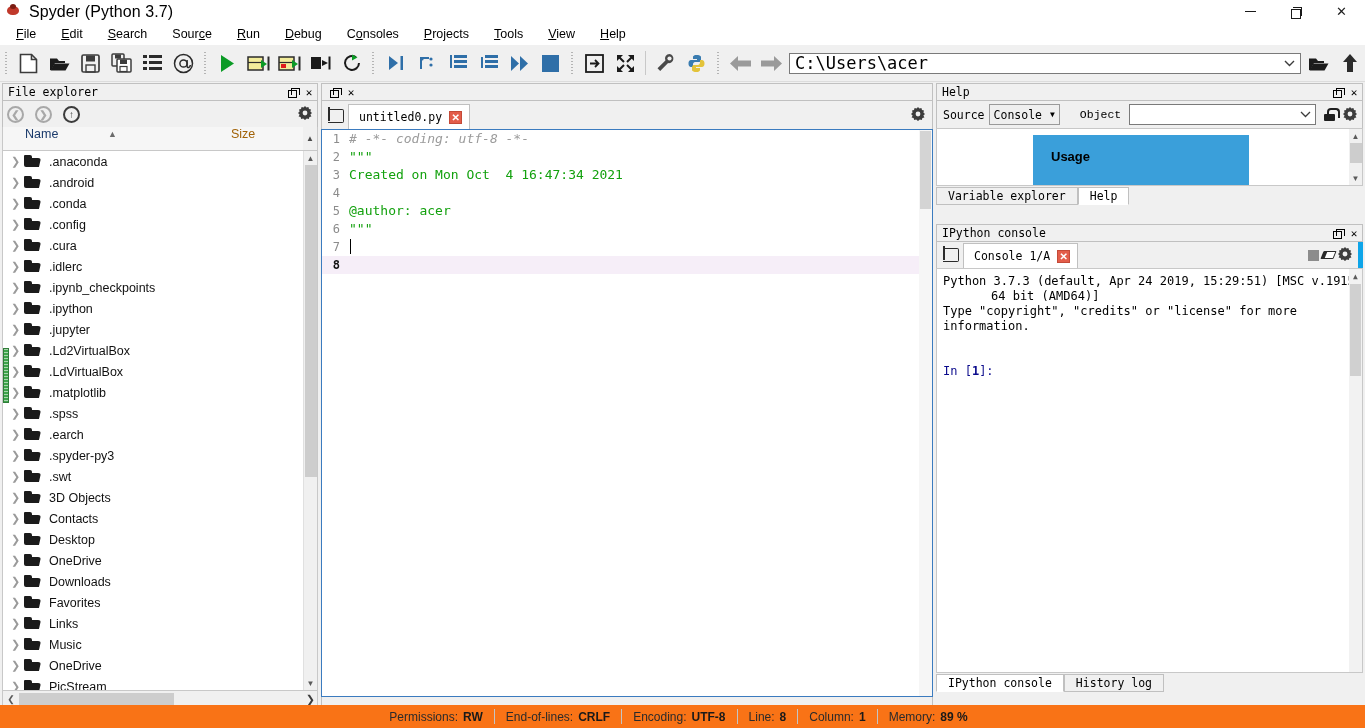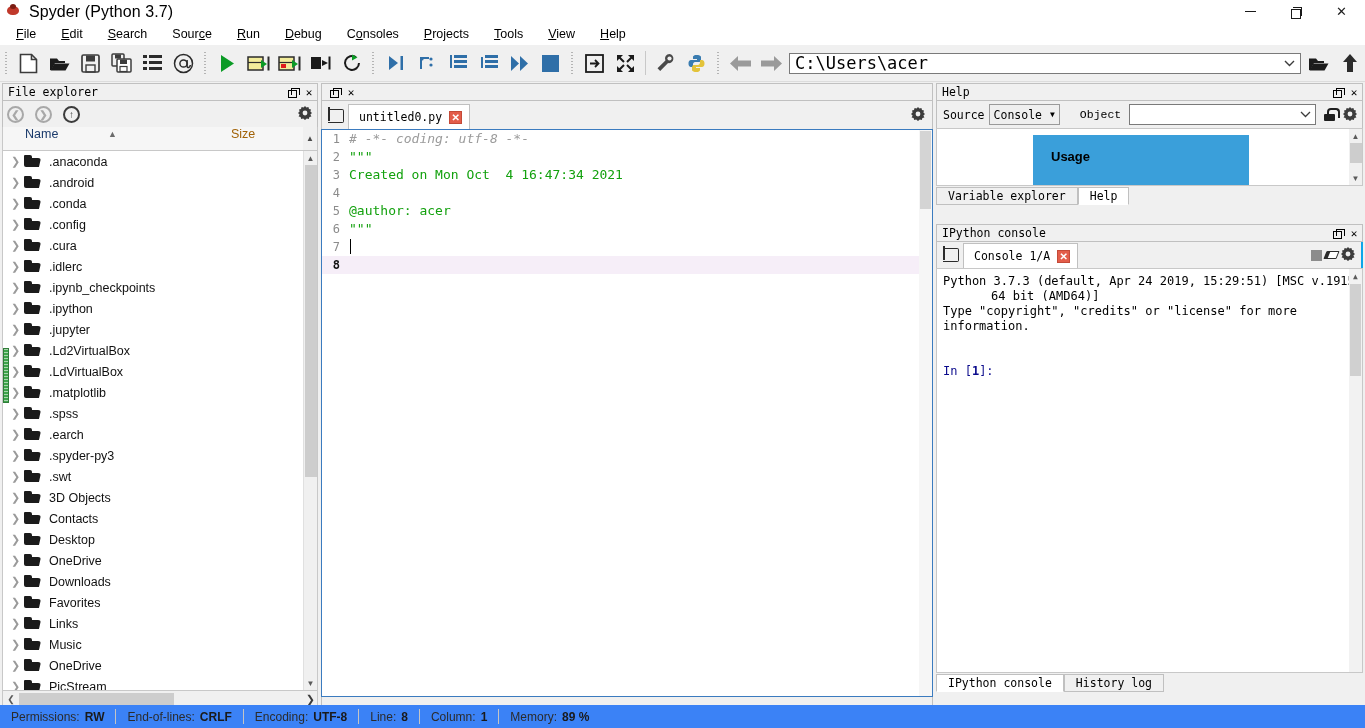--- a/index.html
+++ b/index.html
@@ -270,21 +270,21 @@
   .dock-tab {
     height: 18px; background:#f0f0f0; border:1px solid #c0c0c0;
     display:flex; align-items:center; padding: 0 11px;
     font-family:"DejaVu Sans Mono", monospace; font-size: 11.5px; color:#000;
   }
   .dock-tab.active { background:#fff; border-bottom-color:#fff; }
 
   
   #ipython-panel { position: absolute; left: 936px; top: 224px; width: 427px; height: 481px; }
   .ip-tabbar {
-    height: 26px; background:#f0f0f0; border-left:1px solid #c0c0c0; border-right:2px solid #0ea5e9;
+    height: 26px; background:#f0f0f0; border-left:1px solid #c0c0c0; border-right:5px solid #0ea5e9;
     display:flex; align-items:flex-end; position:relative;
   }
   .ip-body {
     height: 405px; background:#fff; border:1px solid #c8c8c8; position:relative; overflow:hidden;
     font-family:"DejaVu Sans Mono", monospace; font-size: 12px; line-height: 15px;
     padding: 5px 0 0 6px; color:#000;
   }
   .ip-vscroll { position:absolute; right:0; top:0; width:13px; height:100%; background:#f2f2f2; }
   .ip-vthumb { position:absolute; left:1px; top:15px; width:11px; height:92px; background:#d0d0d0; }
   .prompt-in { color:#0a0a8c; }
@@ -296,21 +296,21 @@
     transform: skewX(-22deg); border-radius:1px;
   }
   .ip-icon-erase:after {
     content:""; position:absolute; left:4px; top:2px; width:8px; height:6px; background:#fff;
     transform: skewX(-22deg);
   }
 
   
   .statusbar {
     position:absolute; left:0; bottom:0; width:1365px; height:23px;
-    background:#3b82f6; display:flex; align-items:center; justify-content:flex-start;
+    background:#f97316; display:flex; align-items:center; justify-content:center;
     font-size: 12px; color:#1a1a1a; padding-right: 8px;
   }
   .st-item { display:flex; align-items:baseline; padding: 0 11px; }
   .st-item .k { color:#2b2b2b; }
   .st-item .v { font-weight: bold; margin-left: 5px; }
   .st-sep { width:1px; height:15px; background:#c4c4c4; }
   .st-accent { position:absolute; left:721px; bottom:21px; width:110px; height:2px; background:#3b7bbf; }
   .st-accent2 { position:absolute; left:831px; bottom:21px; width:105px; height:2px; background:#d8d8d8; }
 </style>
 </head>

